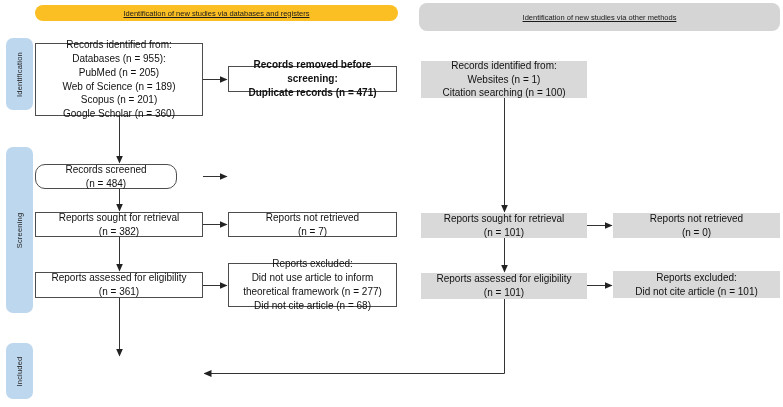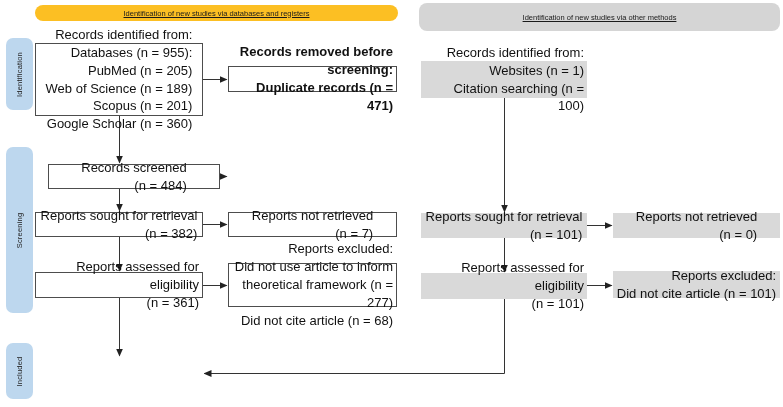--- a/index.html
+++ b/index.html
@@ -18,21 +18,21 @@
     position:absolute; background:var(--stage-blue,#BDD7EE); border-radius:7px;
     display:flex; align-items:center; justify-content:center; box-sizing:border-box;
   }
   .stage span {
     transform:rotate(-90deg); white-space:nowrap;
     font-size:7.5px; color:#222222; letter-spacing:0.2px;
   }
   .box {
     position:absolute; box-sizing:border-box;
     display:flex; align-items:center; justify-content:center;
-    text-align:right; font-size:13px; line-height:1.38;
+    text-align:center; font-size:10px; line-height:1.38;
     white-space:pre-line; color:#111111; padding:1px 3px;
   }
   .box-white { background:#ffffff; border:1px solid var(--box-border,#4D4D4D); }
   .box-gray  { background:var(--box-gray,#D9D9D9); }
   svg.connectors { position:absolute; left:0; top:0; width:783px; height:407px; }
   svg.connectors * { vector-effect:non-scaling-stroke; }
 </style>
 </head>
 <body>
 
@@ -77,21 +77,21 @@
       <polyline points="504.5,299 504.5,373.5 204.5,373.5" marker-end="url(#arrow)"></polyline>
     </g>
   </svg>
 
   <div class="box box-white" style="left:35px; top:43px; width:168px; height:73px;">Records identified from:
 Databases (n = 955):
 PubMed (n = 205)
 Web of Science (n = 189)
 Scopus (n = 201)
 Google Scholar (n = 360)</div>
-  <div class="box box-white" style="left:48px; top:164px; width:172px; height:25px;">Records screened
+  <div class="box box-white" style="left:35px; top:164px; width:142px; height:25px;border-radius:10px;">Records screened
 (n = 484)</div>
   <div class="box box-white" style="left:35px; top:212px; width:168px; height:25px;">Reports sought for retrieval
 (n = 382)</div>
   <div class="box box-white" style="left:35px; top:272px; width:168px; height:26px;">Reports assessed for eligibility
 (n = 361)</div>
 
   <div class="box box-white" style="left:228px; top:66px; width:169px; height:26px;font-weight:bold;">Records removed before screening:
 Duplicate records (n = 471)</div>
   <div class="box box-white" style="left:228px; top:212px; width:169px; height:25px;">Reports not retrieved
 (n = 7)</div>

